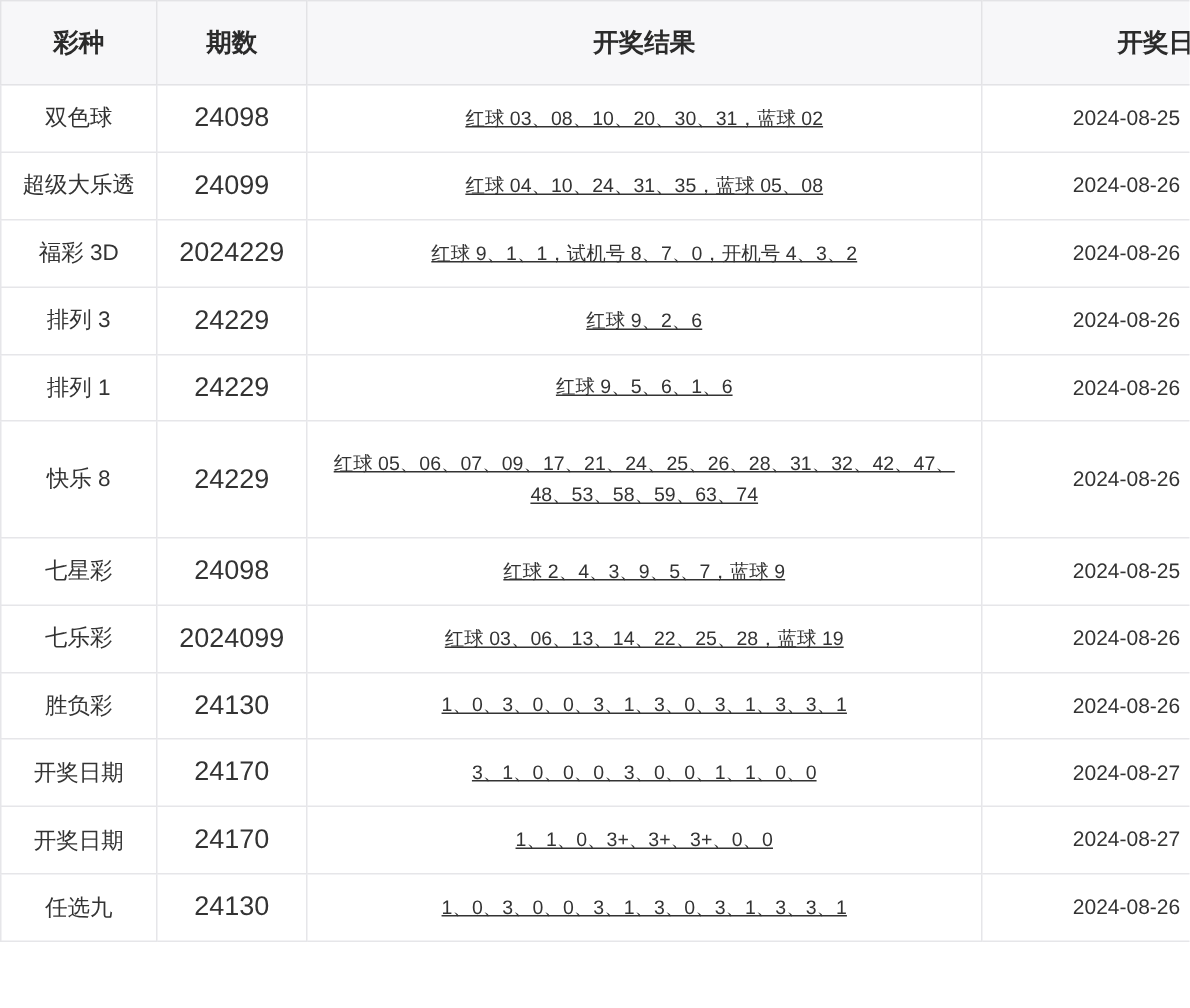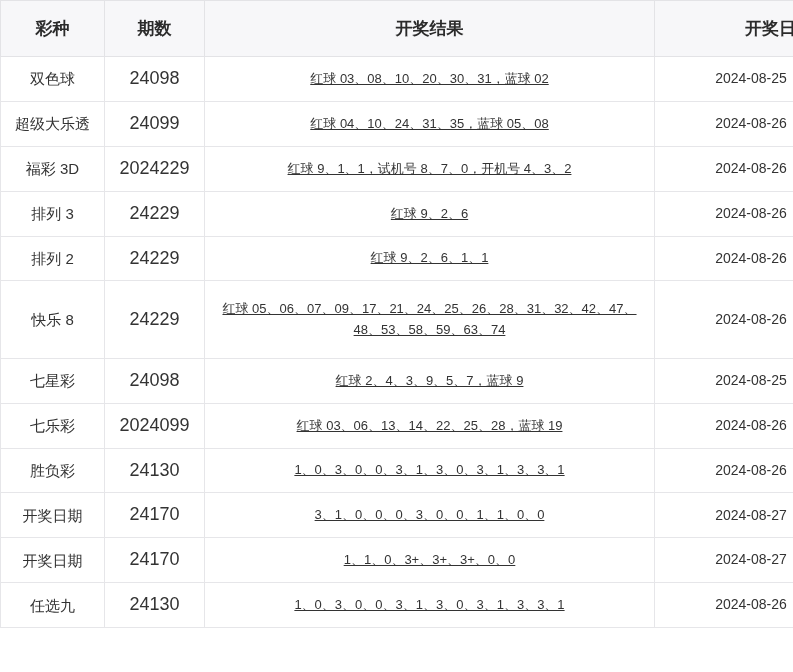--- a/index.html
+++ b/index.html
@@ -103,23 +103,23 @@
       <td class="cell-result">红球 9、1、1，试机号 8、7、0，开机号 4、3、2</td>
       <td class="cell-date">2024-08-26（周一）</td>
     </tr>
     <tr>
       <td class="cell-type">排列 3</td>
       <td class="cell-issue">24229</td>
       <td class="cell-result">红球 9、2、6</td>
       <td class="cell-date">2024-08-26（周一）</td>
     </tr>
     <tr>
-      <td class="cell-type">排列 2</td>
+      <td class="cell-type">排列 1</td>
       <td class="cell-issue">24229</td>
-      <td class="cell-result">红球 9、2、6、1、1</td>
+      <td class="cell-result">红球 9、5、6、1、6</td>
       <td class="cell-date">2024-08-26（周一）</td>
     </tr>
     <tr class="row-tall">
       <td class="cell-type">快乐 8</td>
       <td class="cell-issue">24229</td>
       <td class="cell-result">红球 05、06、07、09、17、21、24、25、26、28、31、32、42、47、48、53、58、59、63、74</td>
       <td class="cell-date">2024-08-26（周一）</td>
     </tr>
     <tr>
       <td class="cell-type">七星彩</td>

